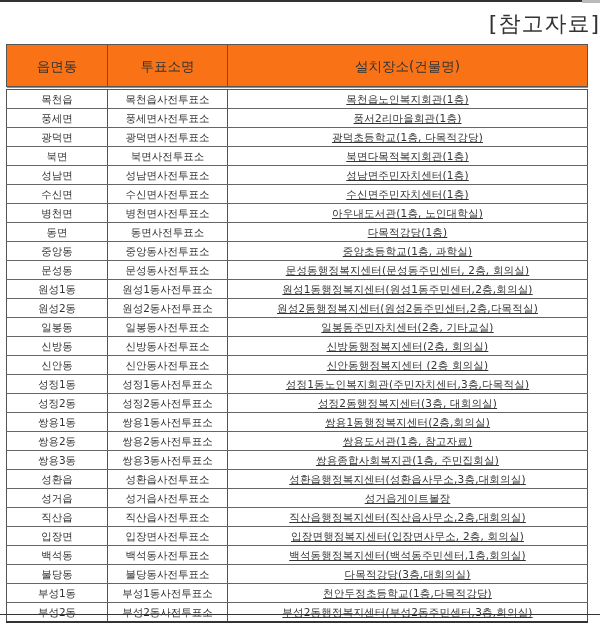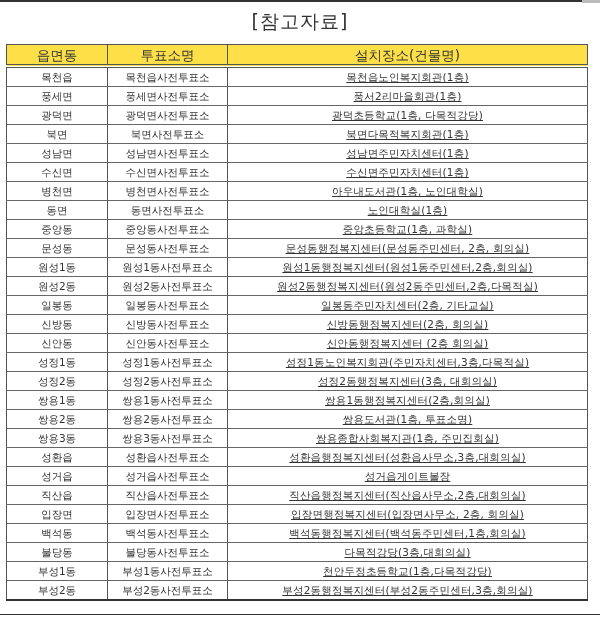--- a/index.html
+++ b/index.html
@@ -1,26 +1,26 @@
 <!DOCTYPE html>
 <html><head>
 <meta charset="utf-8">
 <style>
   html, body { margin: 0; padding: 0; background: #ffffff; }
   body { width: 600px; height: 627px; position: relative; overflow: hidden;
          font-family: "DejaVu Sans", "Liberation Sans", sans-serif; color: #222; }
   .topline { position: absolute; left: 0; top: 0; width: 600px; height: 2px; background: #333; }
   .topline-right { position: absolute; right: 0; top: 0; width: 18px; height: 3px; background: #bbb; }
-  .title { position: absolute; left: 0; width: 600px; top: 9px; text-align: center;
-           font-size: 19px; color: #333; letter-spacing: 1px; }
+  .title { position: absolute; left: 0; width: 600px; top: 9px; text-align: right;
+           font-size: 22px; color: #333; letter-spacing: 1px; }
   table { position: absolute; left: 6px; top: 44px; width: 581px; border-collapse: collapse;
           table-layout: fixed; }
   col.c1 { width: 101px; } col.c2 { width: 120px; } col.c3 { width: 360px; }
-  th { background: #fde047; font-weight: normal; font-size: 13.5px; color: #333;
-       height: 19px; padding: 0; border: 1px solid #555; border-bottom: 4px double #555;
+  th { background: #f97316; font-weight: normal; font-size: 13.5px; color: #333;
+       height: 19px; padding: 11px; border: 1px solid #555; border-bottom: 4px double #555;
        line-height: 18px; }
   td { font-size: 10.5px; text-align: center; height: 18px; padding: 0; line-height: 18px;
        border-left: 1px solid #555; border-right: 1px solid #555; border-bottom: 1px solid #666;
        white-space: nowrap; overflow: hidden; color: #333; }
   tr.last td { border-bottom: 2px solid #333; }
   td.c3 { letter-spacing: 0.2px; text-decoration: underline; }
   .bottomline { position: absolute; left: 0; top: 614px; width: 600px; height: 1px; background: #333; }
 </style>
 </head>
 <body>
@@ -75,21 +75,21 @@
         <td class="c3">수신면주민자치센터(1층)</td>
       </tr>
       <tr>
         <td class="c1">병천면</td>
         <td class="c2">병천면사전투표소</td>
         <td class="c3">아우내도서관(1층, 노인대학실)</td>
       </tr>
       <tr>
         <td class="c1">동면</td>
         <td class="c2">동면사전투표소</td>
-        <td class="c3">노인대학실(1층)</td>
+        <td class="c3">다목적강당(1층)</td>
       </tr>
       <tr>
         <td class="c1">중앙동</td>
         <td class="c2">중앙동사전투표소</td>
         <td class="c3">중앙초등학교(1층, 과학실)</td>
       </tr>
       <tr>
         <td class="c1">문성동</td>
         <td class="c2">문성동사전투표소</td>
         <td class="c3">문성동행정복지센터(문성동주민센터, 2층, 회의실)</td>
@@ -130,21 +130,21 @@
         <td class="c3">성정2동행정복지센터(3층, 대회의실)</td>
       </tr>
       <tr>
         <td class="c1">쌍용1동</td>
         <td class="c2">쌍용1동사전투표소</td>
         <td class="c3">쌍용1동행정복지센터(2층,회의실)</td>
       </tr>
       <tr>
         <td class="c1">쌍용2동</td>
         <td class="c2">쌍용2동사전투표소</td>
-        <td class="c3">쌍용도서관(1층, 투표소명)</td>
+        <td class="c3">쌍용도서관(1층, 참고자료)</td>
       </tr>
       <tr>
         <td class="c1">쌍용3동</td>
         <td class="c2">쌍용3동사전투표소</td>
         <td class="c3">쌍용종합사회복지관(1층, 주민집회실)</td>
       </tr>
       <tr>
         <td class="c1">성환읍</td>
         <td class="c2">성환읍사전투표소</td>
         <td class="c3">성환읍행정복지센터(성환읍사무소,3층,대회의실)</td>

